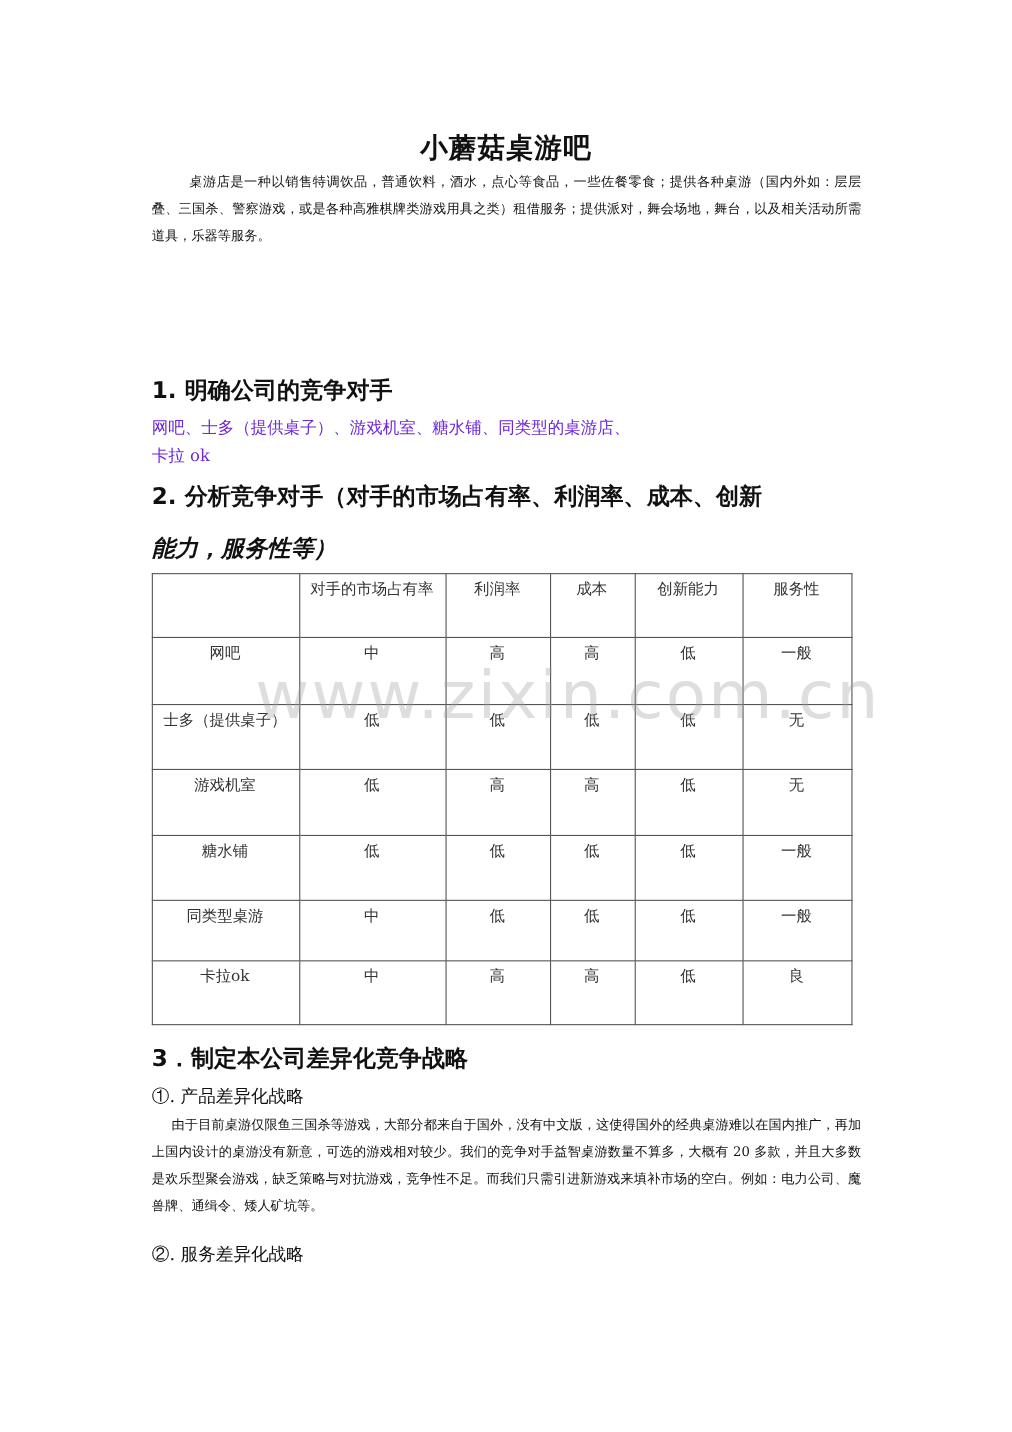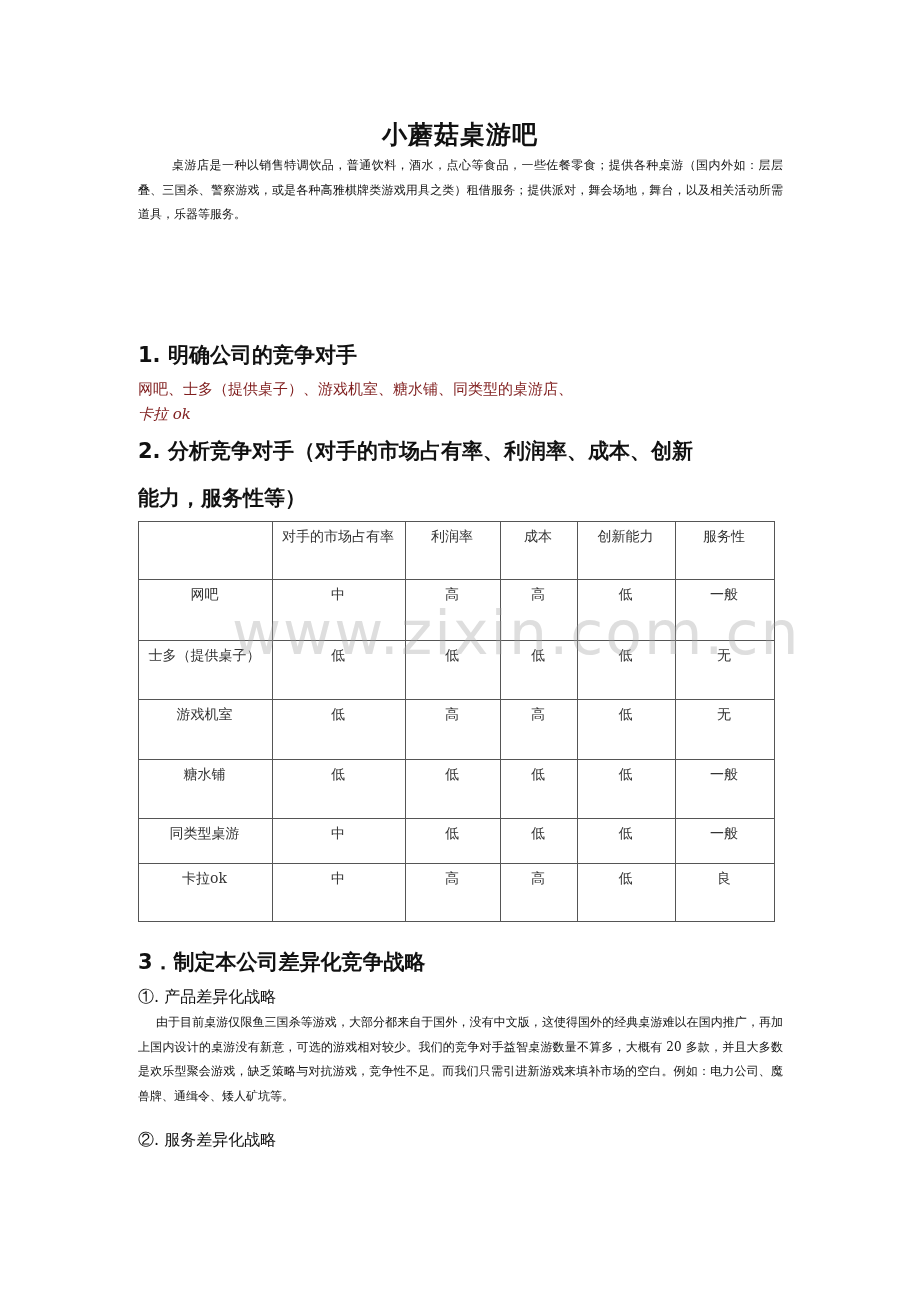--- a/index.html
+++ b/index.html
@@ -5,42 +5,42 @@
   html, body { margin:0; padding:0; background:#fff; }
   body { width:920px; height:1302px; position:relative; overflow:hidden;
          font-family:"DejaVu Serif","Liberation Serif",serif; color:#111; }
   .page { position:absolute; left:0; top:0; width:920px; height:1302px; }
   .title { position:absolute; left:0; width:920px; top:118px; text-align:center;
            font-family:"DejaVu Sans","Liberation Sans",sans-serif; font-size:25px; font-weight:bold; letter-spacing:1px; }
   .para { position:absolute; left:138px; width:645px; font-size:12px; line-height:24.5px; text-align:justify; }
   .indent { text-indent:34px; }
   .h { position:absolute; left:138px; font-family:"DejaVu Sans","Liberation Sans",sans-serif;
        font-weight:bold; font-size:21px; }
-  .plain { position:absolute; left:138px; font-size:15px; line-height:22px; color:#7f1d1d; }
+  .plain { position:absolute; left:138px; font-size:15px; line-height:22px; color:#6d28d9; }
   table.comp { position:absolute; left:138px; top:521px; border-collapse:collapse; font-size:14px; color:#333; }
   table.comp td { border:1px solid #555; vertical-align:top; text-align:center; padding:4px 4px 0 2px; line-height:21px; }
   .watermark { position:absolute; left:232px; top:598px; font-family:"DejaVu Sans","Liberation Sans",sans-serif;
                font-size:60px; color:rgba(160,160,160,0.35); letter-spacing:2px; pointer-events:none; }
   .sub { position:absolute; left:138px; font-size:16px; }
 </style>
 </head>
 <body>
 
 <div class="page">
 
   <div class="title">小蘑菇桌游吧</div>
 
   <div class="para indent" style="top:153px;">桌游店是一种以销售特调饮品，普通饮料，酒水，点心等食品，一些佐餐零食；提供各种桌游（国内外如：层层叠、三国杀、警察游戏，或是各种高雅棋牌类游戏用具之类）租借服务；提供派对，舞会场地，舞台，以及相关活动所需道具，乐器等服务。</div>
 
   <div class="h" style="top:341px;">1. 明确公司的竞争对手</div>
   <div class="plain" style="top:378px;">网吧、士多（提供桌子）、游戏机室、糖水铺、同类型的桌游店、</div>
-  <div class="plain" style="top:403px;font-style:italic;">卡拉 ok</div>
+  <div class="plain" style="top:403px;">卡拉 ok</div>
 
   <div class="h" style="top:437px;">2. 分析竞争对手（对手的市场占有率、利润率、成本、创新</div>
-  <div class="h" style="top:484px;">能力，服务性等）</div>
+  <div class="h" style="top:484px;font-style:italic;">能力，服务性等）</div>
 
   <table class="comp">
     <colgroup>
       <col style="width:134px">
         <col style="width:133px">
         <col style="width:95px">
       <col style="width:77px">
         <col style="width:98px">
         <col style="width:99px">
     </colgroup>
@@ -78,21 +78,21 @@
       <td>无</td>
     </tr>
     <tr style="height:59px">
       <td>糖水铺</td>
       <td>低</td>
       <td>低</td>
       <td>低</td>
       <td>低</td>
       <td>一般</td>
     </tr>
-    <tr style="height:45px">
+    <tr style="height:55px">
       <td>同类型桌游</td>
       <td>中</td>
       <td>低</td>
       <td>低</td>
       <td>低</td>
       <td>一般</td>
     </tr>
     <tr style="height:58px">
       <td>卡拉ok</td>
       <td>中</td>

